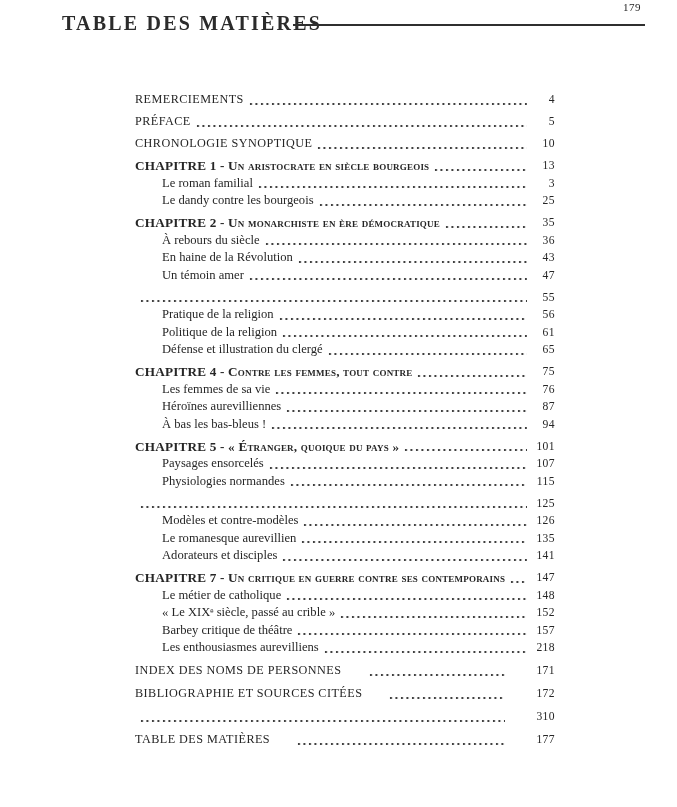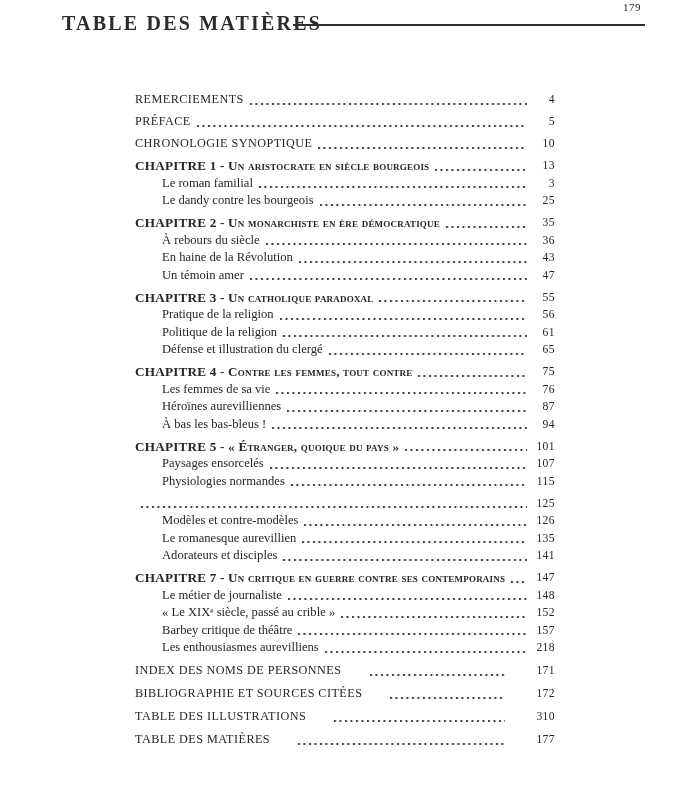--- a/index.html
+++ b/index.html
@@ -143,21 +143,20 @@
         <span class="label">En haine de la Révolution</span>
         <span class="leader"></span>
         <span class="pagenum">43</span>
       </div>
       <div class="row row-sub">
         <span class="label">Un témoin amer</span>
         <span class="leader"></span>
         <span class="pagenum">47</span>
       </div>
       <div class="row row-chapter">
-        <span class="label"><span class="chap-prefix">CHAPITRE 3 - </span><span class="chap-title">Un catholique paradoxal</span></span>
         <span class="leader"></span>
         <span class="pagenum">55</span>
       </div>
       <div class="row row-sub">
         <span class="label">Pratique de la religion</span>
         <span class="leader"></span>
         <span class="pagenum">56</span>
       </div>
       <div class="row row-sub">
         <span class="label">Politique de la religion</span>
@@ -222,21 +221,21 @@
         <span class="label">Adorateurs et disciples</span>
         <span class="leader"></span>
         <span class="pagenum">141</span>
       </div>
       <div class="row row-chapter">
         <span class="label"><span class="chap-prefix">CHAPITRE 7 - </span><span class="chap-title">Un critique en guerre contre ses contemporains</span></span>
         <span class="leader"></span>
         <span class="pagenum">147</span>
       </div>
       <div class="row row-sub">
-        <span class="label">Le métier de journaliste</span>
+        <span class="label">Le métier de catholique</span>
         <span class="leader"></span>
         <span class="pagenum">148</span>
       </div>
       <div class="row row-sub">
         <span class="label">« Le XIXᵉ siècle, passé au crible »</span>
         <span class="leader"></span>
         <span class="pagenum">152</span>
       </div>
       <div class="row row-sub">
         <span class="label">Barbey critique de théâtre</span>
@@ -252,21 +251,20 @@
         <span class="label">INDEX DES NOMS DE PERSONNES</span>
         <span class="leader"></span>
         <span class="pagenum">171</span>
       </div>
       <div class="row row-back">
         <span class="label">BIBLIOGRAPHIE ET SOURCES CITÉES</span>
         <span class="leader"></span>
         <span class="pagenum">172</span>
       </div>
       <div class="row row-back">
-        <span class="label">TABLE DES ILLUSTRATIONS</span>
         <span class="leader"></span>
         <span class="pagenum">310</span>
       </div>
       <div class="row row-back">
         <span class="label">TABLE DES MATIÈRES</span>
         <span class="leader"></span>
         <span class="pagenum">177</span>
       </div>
     </div>
 </div>

